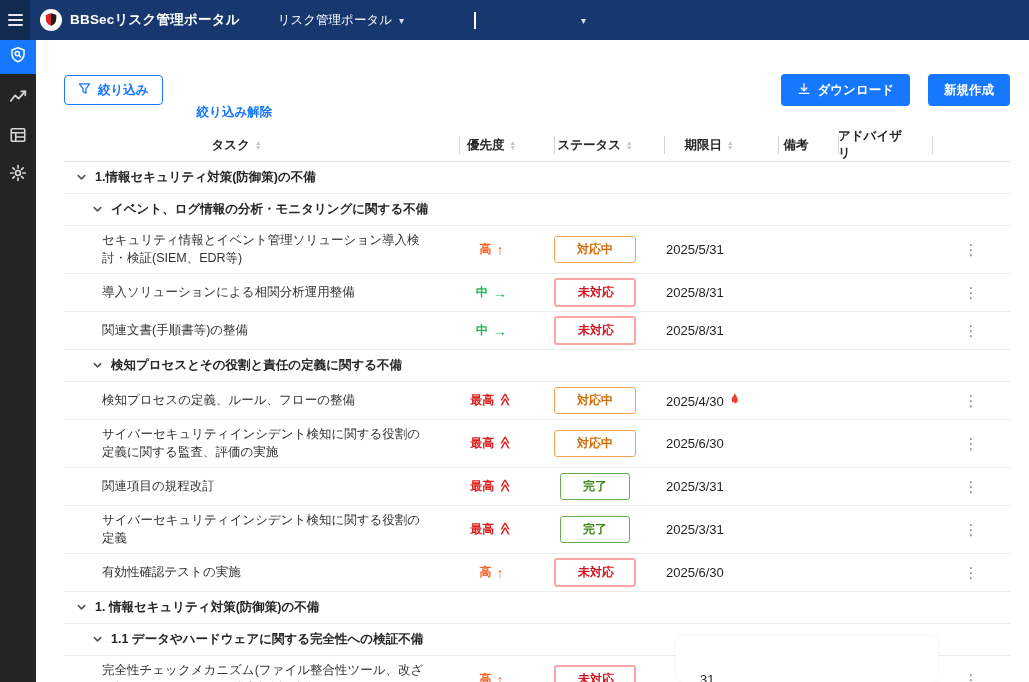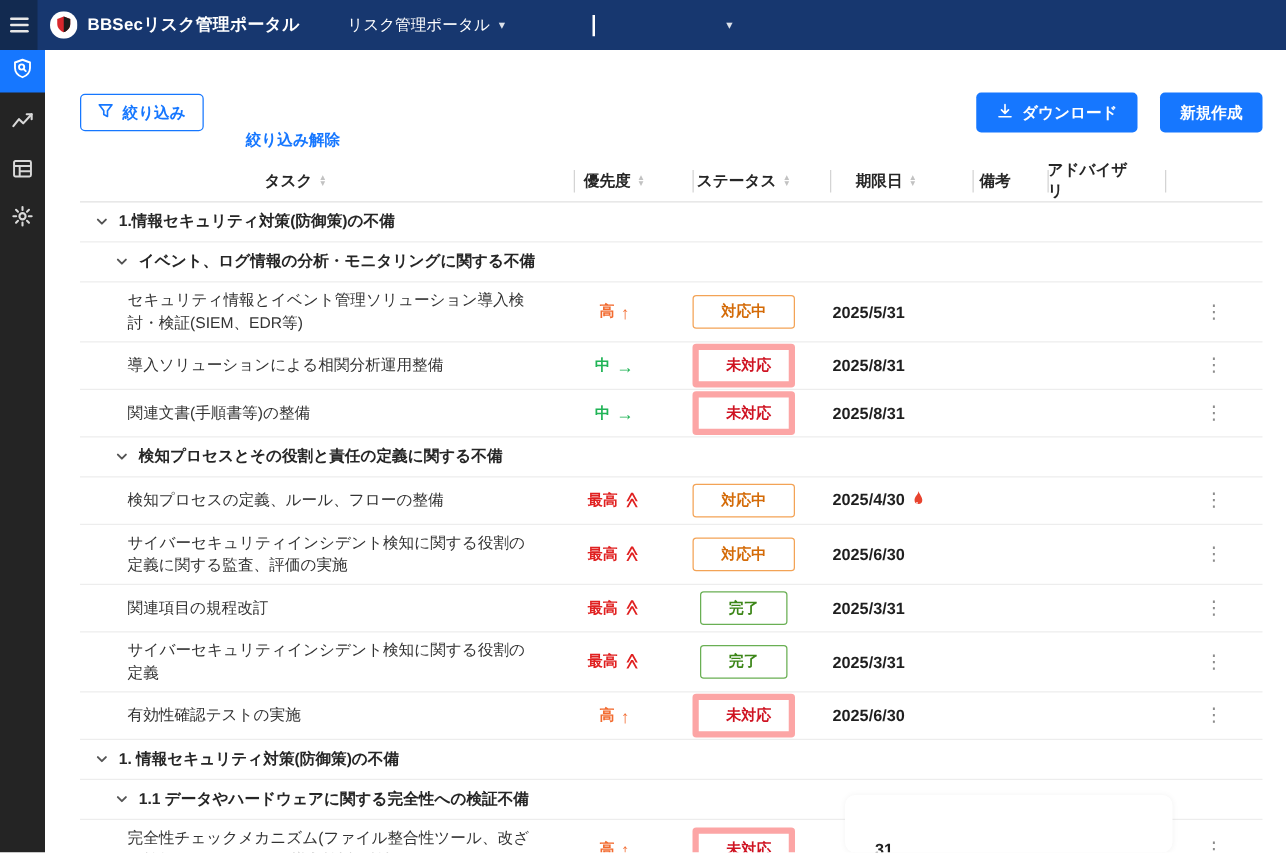--- a/index.html
+++ b/index.html
@@ -62,23 +62,23 @@
   .cell.task { padding:6px 34px 6px 38px; font-size:12.5px; line-height:1.4; color:#333; }
   .cell.pri { display:flex; align-items:center; justify-content:center; gap:5px; padding-right:30px;
     font-size:12px; font-weight:bold; }
   .cell.pri .arrow { font-size:14px; font-weight:bold; }
   .cell.pri .arrow.dbl { display:inline-block; transform:rotate(90deg); font-size:13px; margin-top:-2px; }
   .pri-up { color:#f26a2e; } .pri-right { color:#1db954; color:#21b457; } .pri-top { color:#e02020; }
   .cell.status { display:flex; justify-content:center; padding-right:28px; }
   .badge { display:inline-block; min-width:44px; text-align:center; font-size:12px; font-weight:bold;
     padding:4px 22px; border-radius:3px; background:#fff; white-space:nowrap; }
   .badge.inprogress { color:#d46b08; border:1px solid #f3a356; }
-  .badge.todo { color:#cf1322; border:5px solid #fca5a5; }
+  .badge.todo { color:#cf1322; border:2px solid #fca5a5; }
   .badge.done { color:#3c8618; border:1px solid #69af53; }
-  .cell.due { display:flex; align-items:flex-start; gap:4px; font-size:13px; font-weight:bold; color:#1f1f1f; padding-left:2px; }
+  .cell.due { display:flex; align-items:flex-end; gap:4px; font-size:13px; font-weight:normal; color:#1f1f1f; padding-left:2px; }
   .due-offset { padding-left:34px; position:relative; z-index:5; }
   .cell.actions { display:flex; justify-content:center; }
   .kebab { font-size:15px; color:#8c8c8c; cursor:pointer; line-height:1; padding:2px 6px; }
   .overlay-box { position:absolute; left:676px; top:636px; width:262px; height:46px; background:#fff;
     border-radius:8px; z-index:4; box-shadow:0 0 5px rgba(0,0,0,0.05); }
 </style>
 </head>
 <body>
 
 <header class="topbar">

